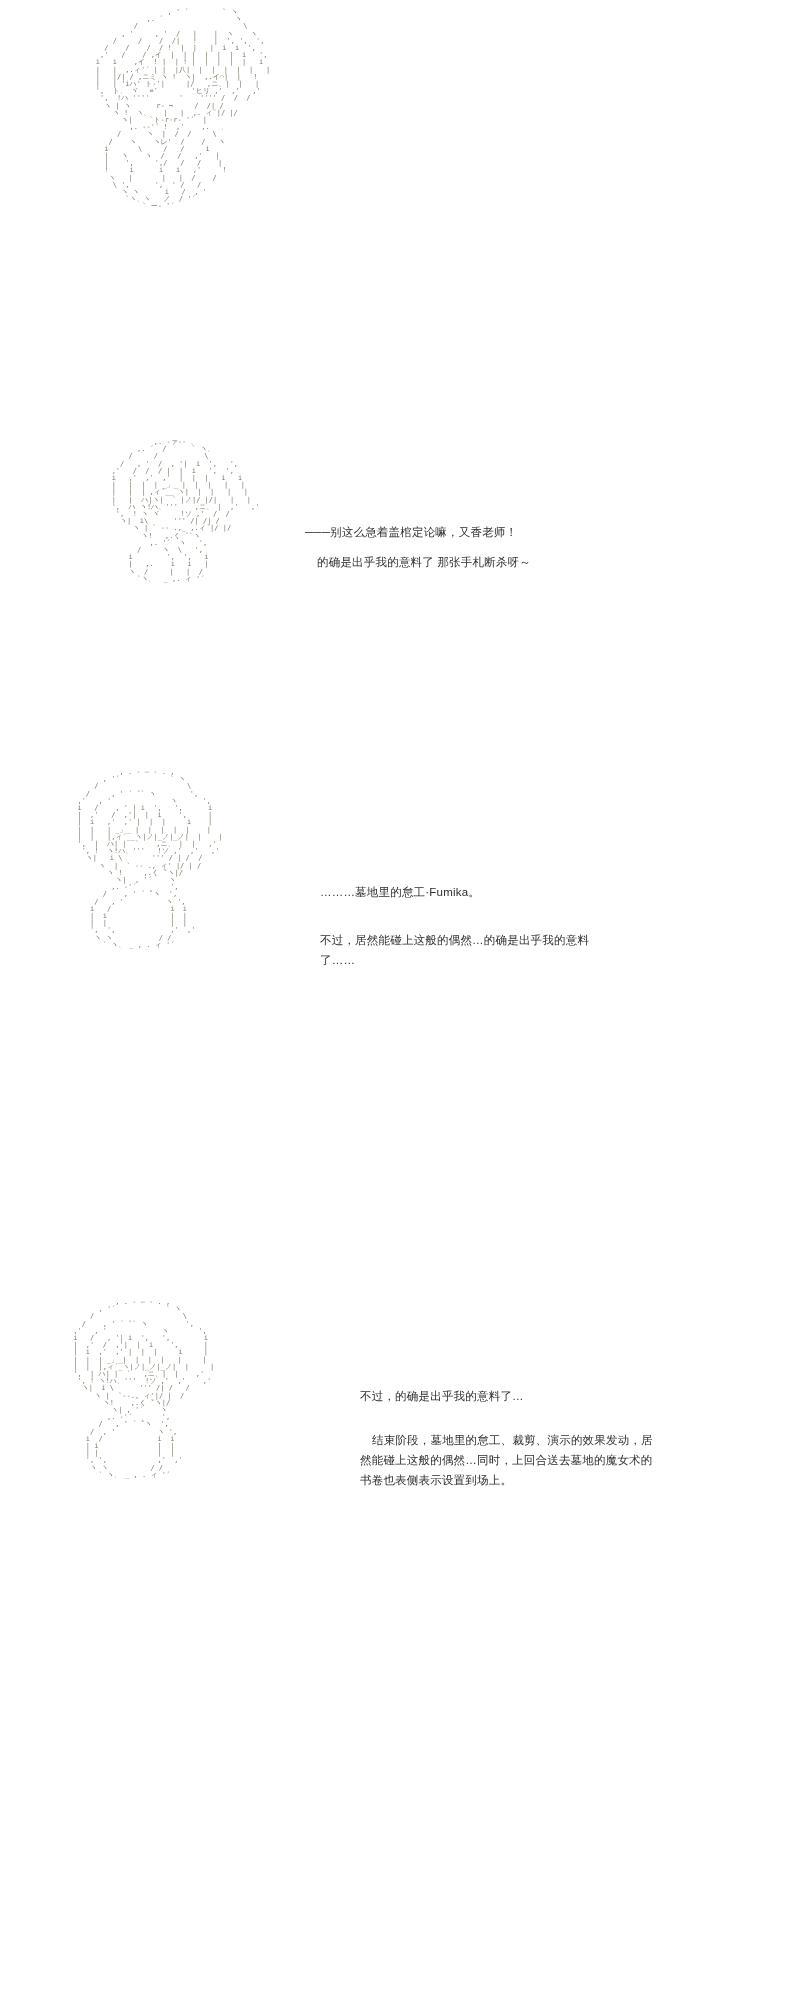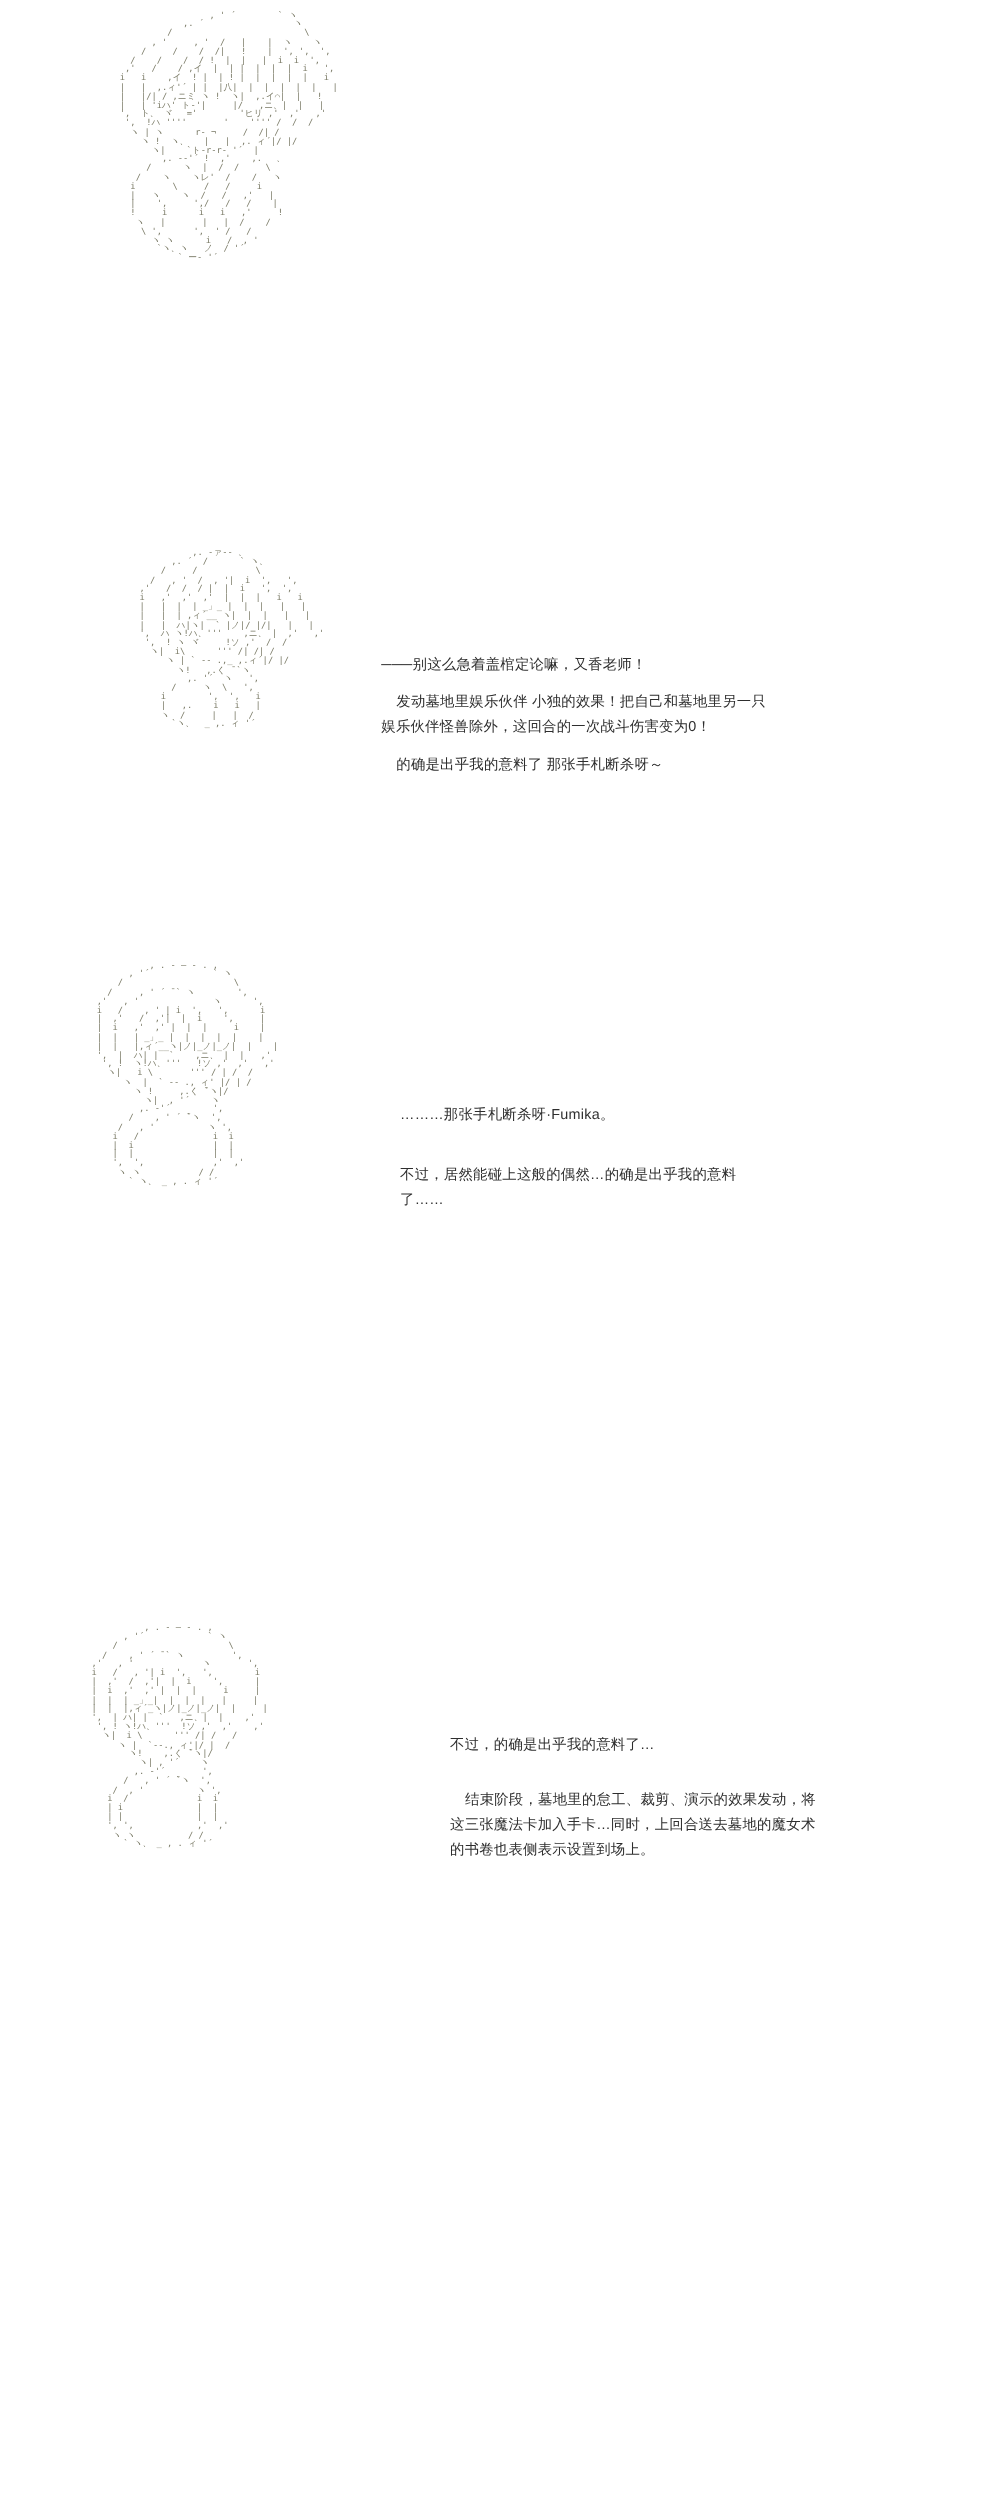--- a/index.html
+++ b/index.html
@@ -105,21 +105,20 @@
                       ヽ | ` ‐- .,_ ,.ィ´|/ |/
                         ヽ!   ,.く ̄ `ヽ
                           ,. '´  ヽ   ',
                        /     ヽ  \   ',
                      i        ',  ',   i
                      |   ,.    i   i   |
                      ヽ  /     |   |  /
                        `ヽ、  _ ,. ィ '´</pre>
     <div class="text-block" style="left:305px;top:92px;width:312px;">
       <p>───别这么急着盖棺定论嘛，又香老师！</p>
-      <p class="indent">发动墓地里娱乐伙伴 小独的效果！把自己和墓地里另一只娱乐伙伴怪兽除外，这回合的一次战斗伤害变为0！</p>
       <p class="indent">的确是出乎我的意料了 那张手札断杀呀～</p>
     </div>
   </div>
 
   <div class="panel" style="top:760px;height:530px;">
     <pre class="art" style="left:10px;top:2px;">                          , . ‐ ― ‐ . ,
                       , '´            ` ヽ
                     /                     \
                   /     , ' ´ ̄ ` ヽ        ',
                 ,'   , '              ヽ      ',
@@ -137,21 +136,21 @@
                         ,. ‐'´        ',
                       /    , ' ´ ̄`ヽ  ',
                     /   , '          ヽ ',
                    i   /              i  i
                    |  i               |  |
                    |  |               |  |
                    ',  ',             ,'  ,'
                     ヽ ヽ           / /
                       ` ヽ、 _ , . ィ '´</pre>
     <div class="text-block" style="left:320px;top:122px;width:300px;">
-      <p>………那张手札断杀呀·Fumika。</p>
+      <p>………墓地里的怠工·Fumika。</p>
       <p style="margin-top:28px;">不过，居然能碰上这般的偶然…的确是出乎我的意料了……</p>
     </div>
   </div>
 
   <div class="panel" style="top:1290px;height:710px;">
     <pre class="art" style="left:10px;top:2px;">                         , . ‐ ― ‐ . ,
                      , '´            ` ヽ
                    /                     \
                  /    , ' ´ ̄ ` ヽ         ',
                ,'   , '             ヽ       ',
@@ -170,17 +169,17 @@
                      /   , ' ´ ̄`ヽ  ',
                    /  , '          ヽ ',
                   i  /             i  i
                   | i              |  |
                   | |              |  |
                   ', ',            ,'  ,'
                    ヽ ヽ          / /
                      ` ヽ、 _ , . ィ '´</pre>
     <div class="text-block" style="left:360px;top:96px;width:300px;">
       <p>不过，的确是出乎我的意料了…</p>
-      <p class="indent" style="margin-top:24px;">结束阶段，墓地里的怠工、裁剪、演示的效果发动，将这三张魔法卡加入手卡…同时，上回合送去墓地的魔女术的书卷也表侧表示设置到场上。</p>
+      <p class="indent" style="margin-top:24px;">结束阶段，墓地里的怠工、裁剪、演示的效果发动，居然能碰上这般的偶然…同时，上回合送去墓地的魔女术的书卷也表侧表示设置到场上。</p>
     </div>
   </div>
 
 </div>
 
 </body></html>

